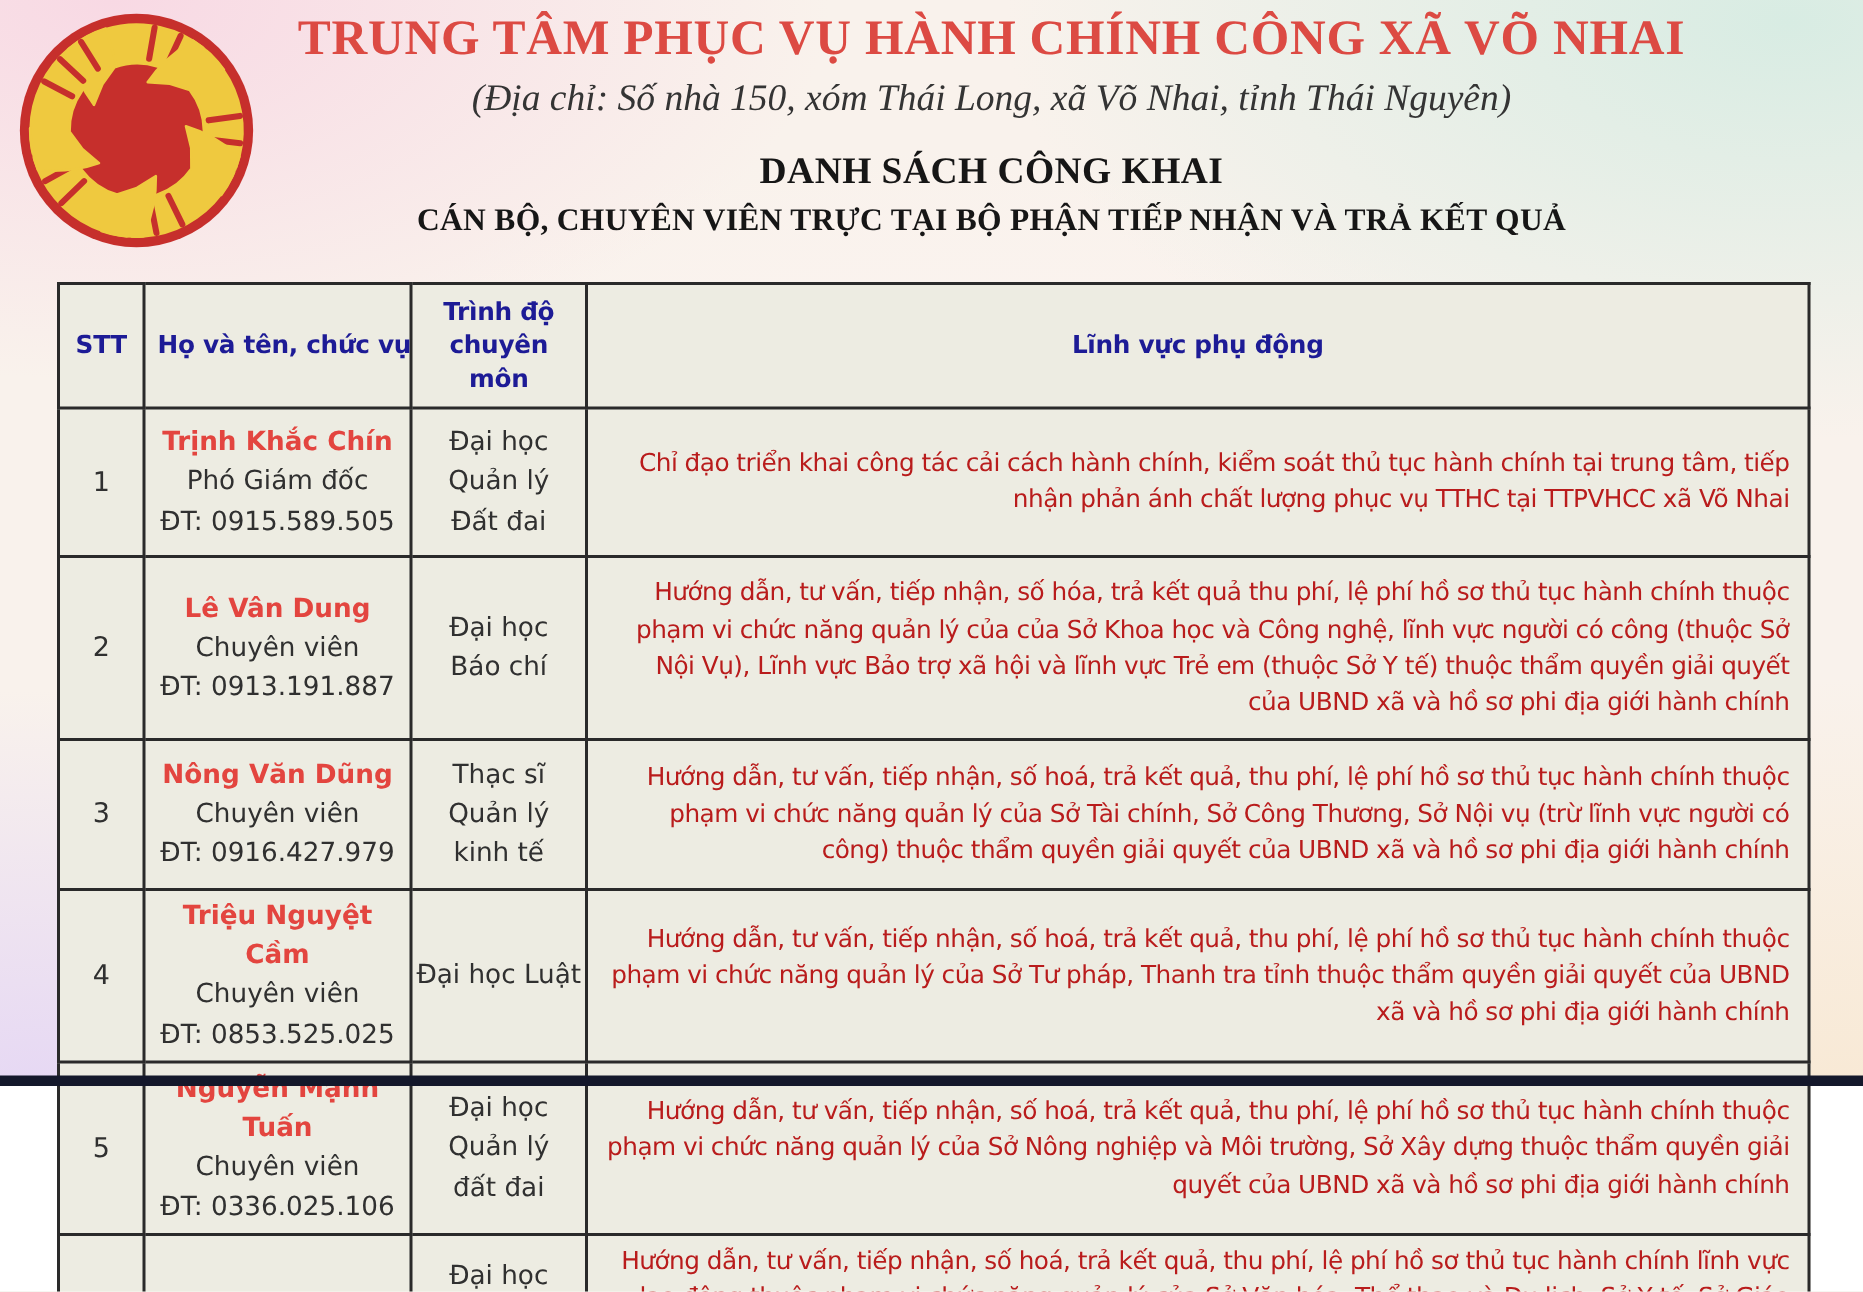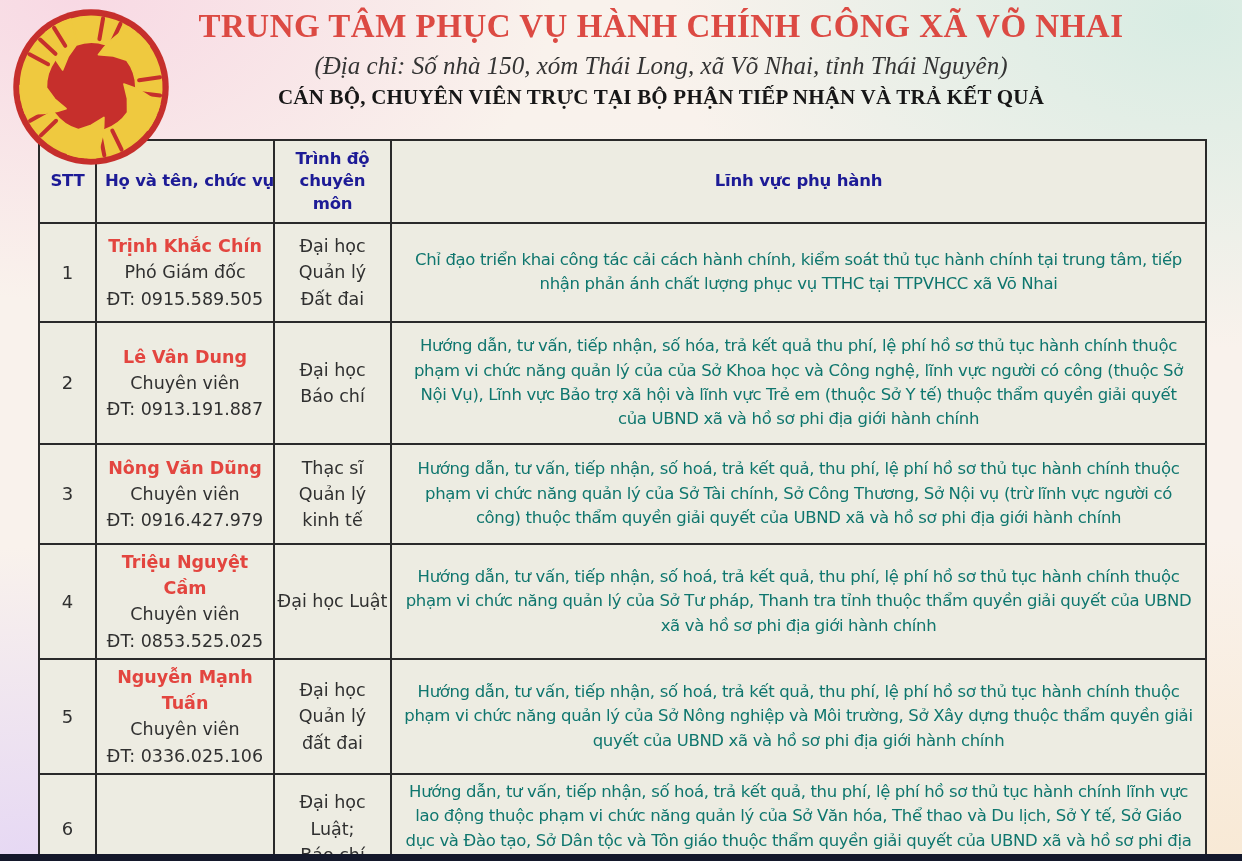--- a/index.html
+++ b/index.html
@@ -1,21 +1,21 @@
 <!DOCTYPE html>
 <html><head>
 <meta charset="utf-8">
 <style>
   html,body{margin:0;padding:0;}
   body{
     width:1242px;height:861px;overflow:hidden;
     font-family:"DejaVu Sans","Liberation Sans",sans-serif;
   }
   .page{
-    position:relative;width:1242px;height:861px;
+    position:relative;width:1242px;height:724px;
     background-color:#f9f2ec;
     background-image:
       radial-gradient(ellipse 55% 50% at 6% 0%,   #f8d9e4 0%, rgba(248,217,228,0) 70%),
       radial-gradient(ellipse 60% 55% at 96% 2%,  #d8ece3 0%, rgba(216,236,227,0) 70%),
       radial-gradient(ellipse 55% 52% at 2% 100%, #e6d8f4 0%, rgba(230,216,244,0) 70%),
       radial-gradient(ellipse 55% 52% at 99% 100%,#f8e9d5 0%, rgba(248,233,213,0) 72%),
       radial-gradient(ellipse 45% 40% at 50% 45%, #fcf4f1 0%, rgba(252,244,241,0) 80%);
   }
   .logo{position:absolute;left:10px;top:6px;width:162px;height:162px;}
   .header-text{
@@ -41,22 +41,22 @@
     vertical-align:middle;text-align:center;padding:2px 8px;line-height:1.35;
   }
   th.th-name{white-space:nowrap;}
   th.th-degree{padding:2px 10px;}
   td{vertical-align:middle;text-align:center;color:#303030;padding:4px 6px;}
   td.stt{font-size:18px;}
   td.who{line-height:1.5;font-size:17.5px;padding:4px 2px;border-radius:27px;}
   td.who .nm{color:#e3453f;font-weight:bold;}
   td.deg{font-size:17.5px;line-height:1.5;white-space:pre-line;padding:4px 2px;}
   td.dut{
-    text-align:center;font-size:16.5px;letter-spacing:-.35px;line-height:1.48;
-    padding:5px 12px;color:#0f766e;
+    text-align:right;font-size:16.5px;letter-spacing:-.35px;line-height:1.48;
+    padding:5px 12px;color:#b91c1c;
   }
   #table-body tr:nth-child(1) td{height:87px;}
   #table-body tr:nth-child(2) td{height:110px;}
   #table-body tr:nth-child(3) td{height:88px;}
   #table-body tr:nth-child(4) td{height:86px;}
   #table-body tr:nth-child(5) td{height:88px;}
   #table-body tr:nth-child(6) td{height:87px;}
   .bottom-bar{position:absolute;left:0;bottom:0;width:100%;height:7px;background:#14182b;}
 </style>
 </head>
@@ -81,36 +81,37 @@
     <use href="#hand" transform="rotate(0)"></use>
     <use href="#hand" transform="rotate(72)"></use>
     <use href="#hand" transform="rotate(144)"></use>
     <use href="#hand" transform="rotate(216)"></use>
     <use href="#hand" transform="rotate(288)"></use>
   </svg>
 
   <div class="header-text">
     <div class="org-title">TRUNG TÂM PHỤC VỤ HÀNH CHÍNH CÔNG XÃ VÕ NHAI</div>
     <div class="address">(Địa chỉ: Số nhà 150, xóm Thái Long, xã Võ Nhai, tỉnh Thái Nguyên)</div>
+    <div class="list-title">DANH SÁCH CÔNG KHAI</div>
     <div class="list-subtitle">CÁN BỘ, CHUYÊN VIÊN TRỰC TẠI BỘ PHẬN TIẾP NHẬN VÀ TRẢ KẾT QUẢ</div>
   </div>
 
   <table class="staff">
     <colgroup>
       <col style="width:57px">
         <col style="width:178px">
         <col style="width:117px">
         <col style="width:815px">
     </colgroup>
     <thead>
       <tr>
         <th class="th-stt">STT</th>
         <th class="th-name">Họ và tên, chức vụ</th>
         <th class="th-degree">Trình độ chuyên môn</th>
-        <th class="th-duties">Lĩnh vực phụ hành</th>
+        <th class="th-duties">Lĩnh vực phụ động</th>
       </tr>
     </thead>
     <tbody id="table-body">
         <tr class="staff-row">
       <td class="stt">1</td>
       <td class="who">
         <div class="nm">Trịnh Khắc Chín</div>
         <div class="pos">Phó Giám đốc</div>
         <div class="ph">ĐT: 0915.589.505</div>
       </td>

